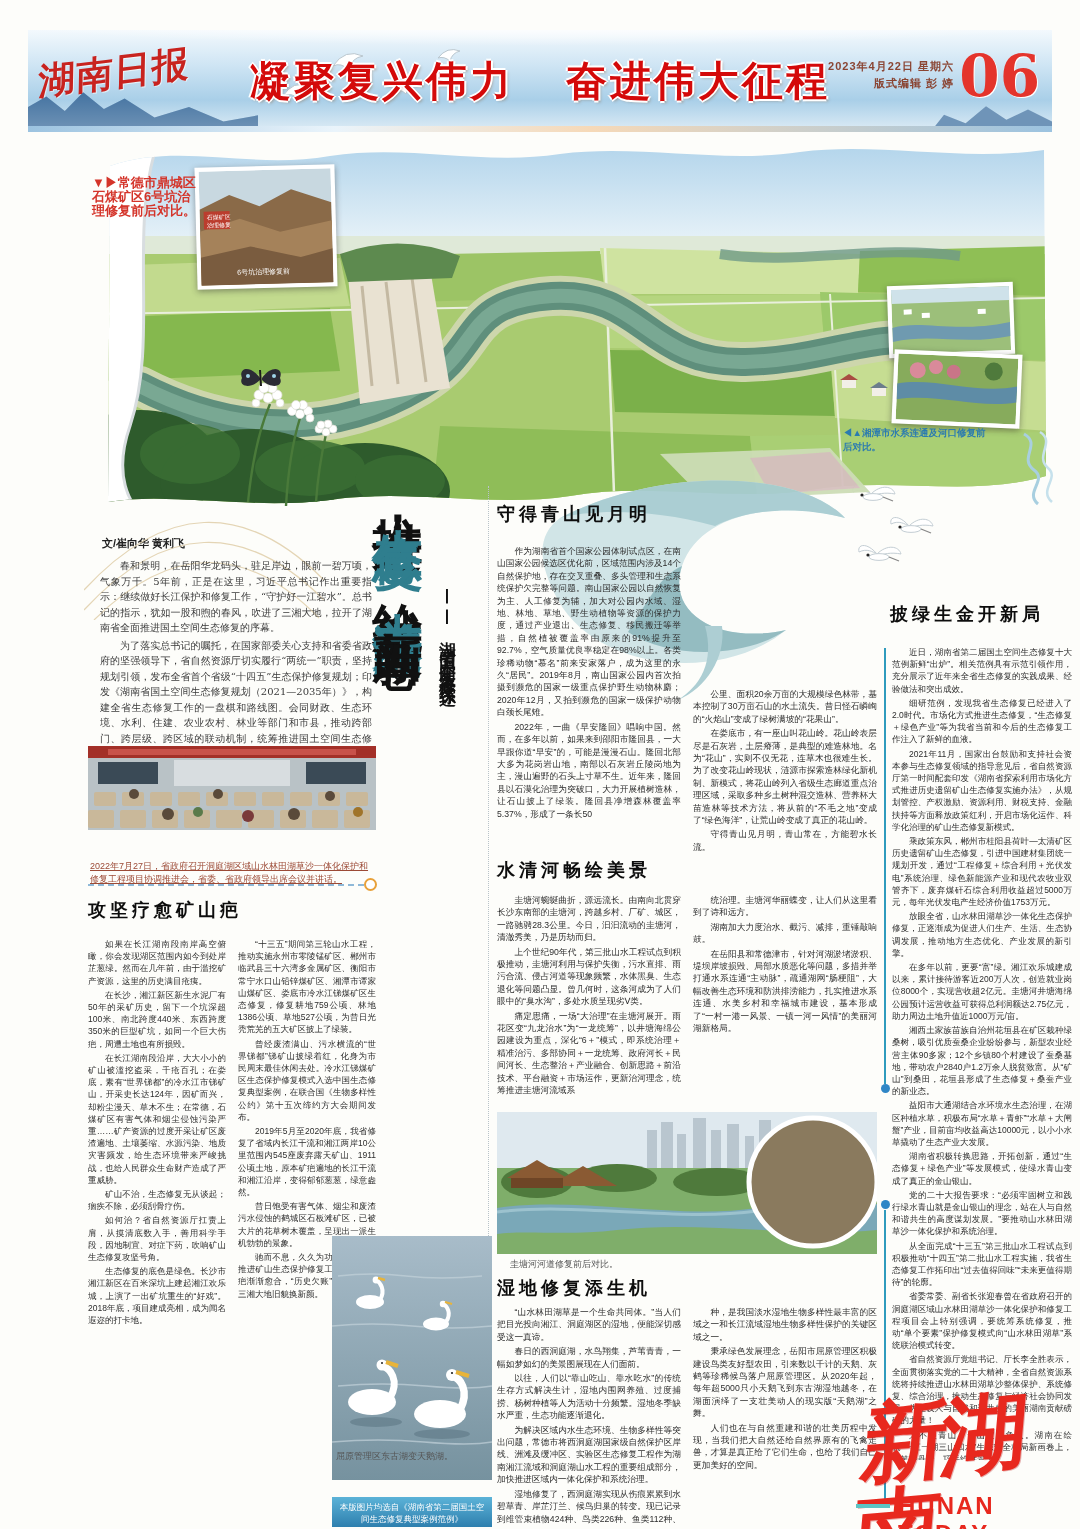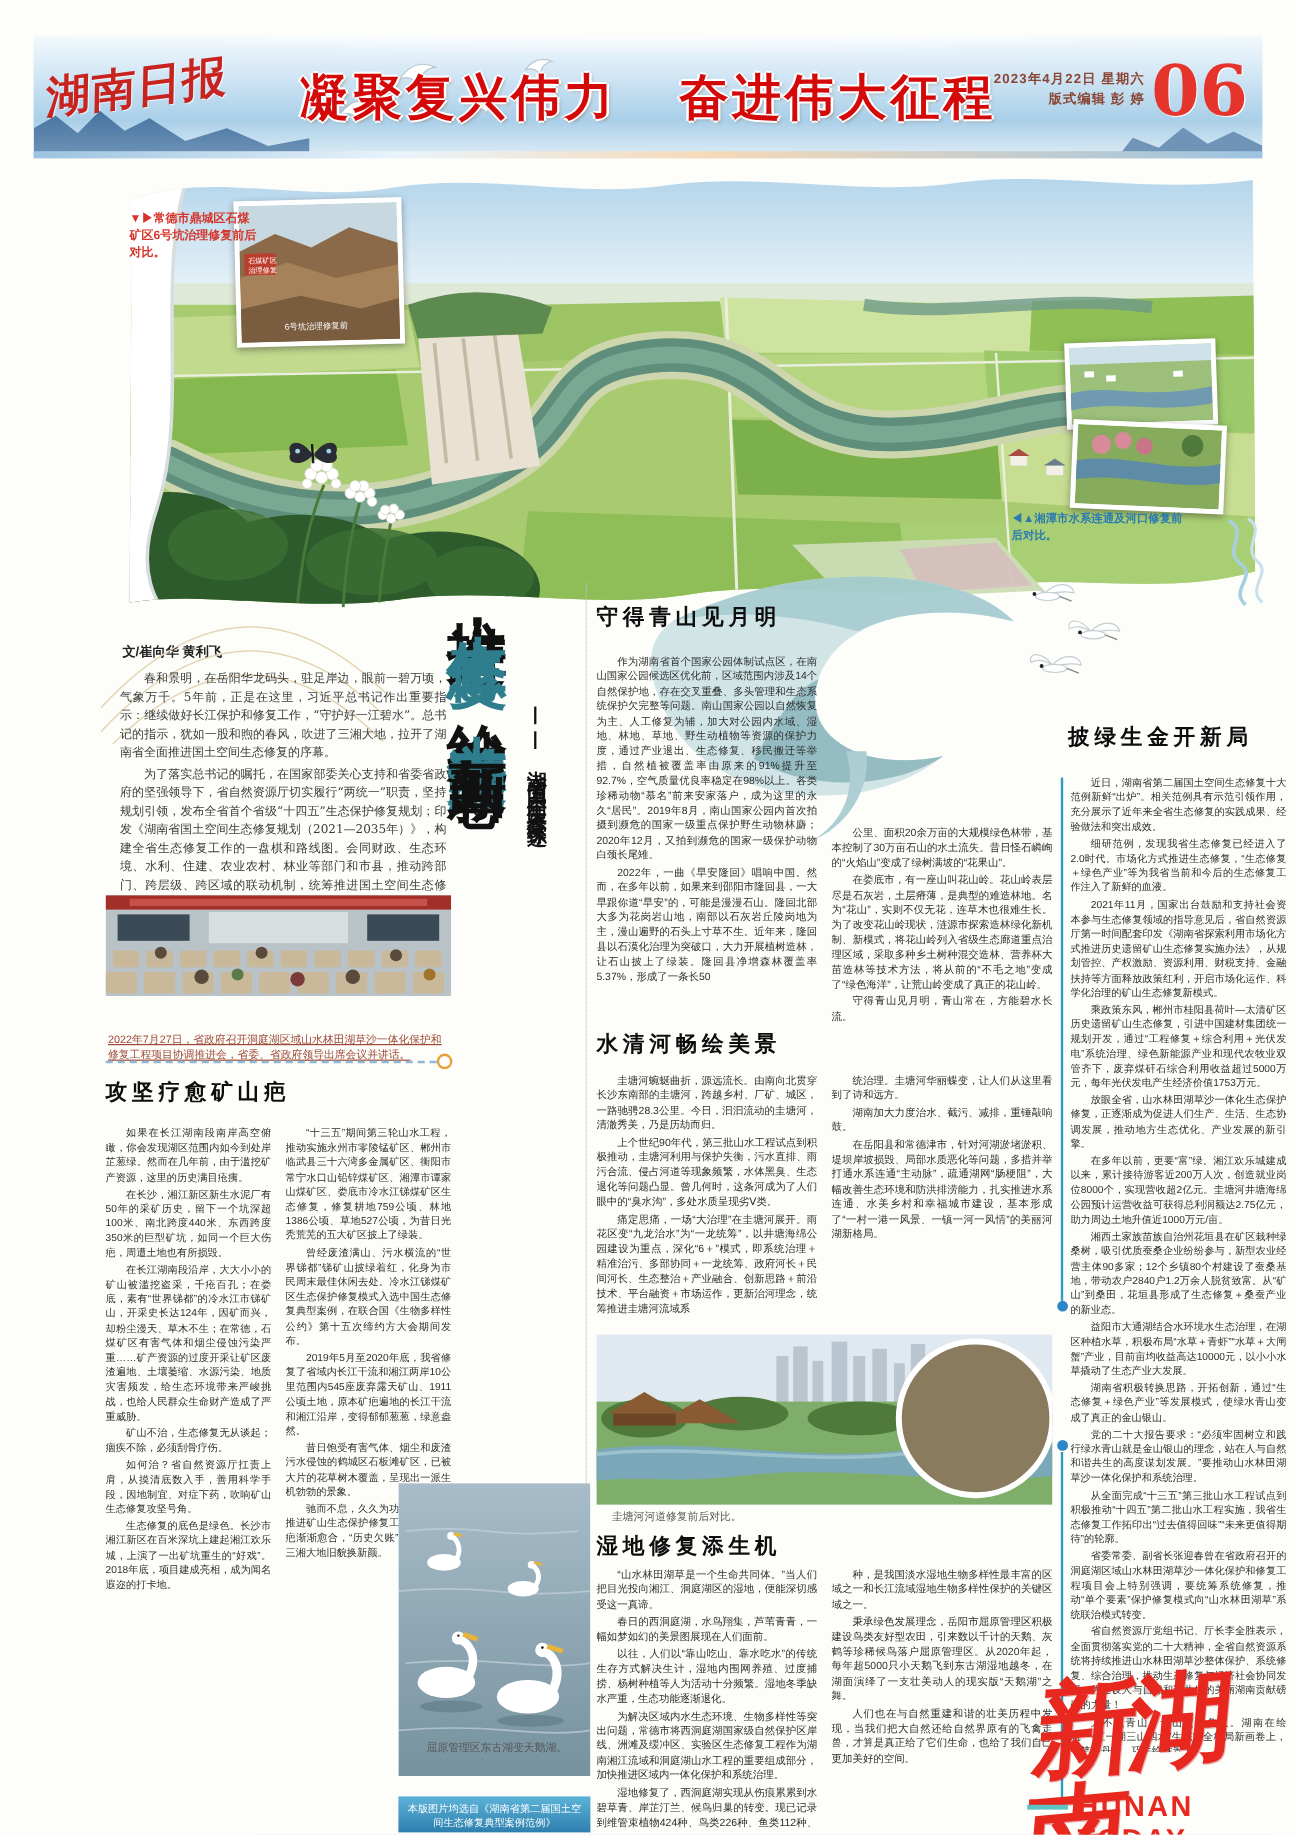--- a/index.html
+++ b/index.html
@@ -12,21 +12,21 @@
   .masthead{position:absolute;left:10px;top:18px;font-family:"DejaVu Serif",serif;font-weight:900;font-size:37px;color:#c8231f;transform:rotate(-7deg) skewX(-8deg);letter-spacing:1px;text-shadow:1px 1px 0 rgba(255,255,255,.6);}
   .slogan{position:absolute;left:0;right:0;top:24px;text-align:center;font-family:"DejaVu Serif",serif;font-weight:900;font-size:41px;color:#d40a0a;letter-spacing:3px;
     text-shadow:-2px 0 0 #fff,2px 0 0 #fff,0 -2px 0 #fff,0 2px 0 #fff,2px 2px 3px rgba(120,60,0,.35);white-space:nowrap;}
   .slogan .gap{display:inline-block;width:52px;}
   .hdr-date{position:absolute;right:98px;top:28px;text-align:right;font-size:11px;line-height:17px;color:#8a4533;font-weight:700;letter-spacing:1px;}
   .hdr-num{position:absolute;right:12px;top:12px;font-family:"DejaVu Serif",serif;font-size:58px;font-weight:700;color:#e4342c;text-shadow:1px 1px 0 #fff;}
   .hdr-mtn{position:absolute;left:0;bottom:0;width:230px;height:42px;background:linear-gradient(180deg,rgba(255,255,255,0),rgba(255,255,255,.25)),#3f6f9e;clip-path:polygon(0 100%,0 45%,8% 20%,16% 55%,24% 10%,33% 50%,42% 25%,55% 70%,70% 45%,85% 80%,100% 65%,100% 100%);}
   .hdr-mtn2{position:absolute;right:0;bottom:0;width:120px;height:34px;background:#6f94b8;clip-path:polygon(0 100%,10% 55%,28% 80%,45% 30%,62% 70%,80% 40%,100% 75%,100% 100%);}
   .hdr-strip{left:28px;top:126px;width:1024px;height:6px;background:linear-gradient(90deg,#9cc3e0,#eaf4fb 30%,#f6d9b8 55%,#9cc3e0);}
   
-  .cap-red{color:#d4342a;font-size:10px;line-height:14px;font-weight:700;margin-left:16px;}
+  .cap-red{color:#d4342a;font-size:13px;line-height:14px;font-weight:700;}
   .cap-blue{color:#2b7bb0;font-size:9.5px;line-height:14px;font-weight:700;}
   .cap-brown{color:#9c4a36;font-size:9px;line-height:13px;}
   .cap-gray{color:#555;font-size:9px;}
   
   .byline{font-size:11px;font-weight:700;color:#222;}
   .intro{font-family:"DejaVu Serif",serif;font-size:10px;line-height:15.5px;color:#3a3a3a;text-align:justify;}
   .intro .para{text-indent:2em;margin:0 0 2px;}
   .colbox{font-size:8.5px;line-height:12.2px;color:#2d2d2d;text-align:justify;overflow:hidden;}
   .colbox .para{text-indent:2em;margin:0 0 2px;}
   .sec-title{font-family:"DejaVu Serif",serif;font-weight:900;font-size:18px;letter-spacing:4px;color:#0d0d0d;text-align:left;white-space:nowrap;}
@@ -464,21 +464,21 @@
             <path d="M42,14 C52,-6 42,-18 34,-20" stroke="#fff" stroke-width="7.5" fill="none"></path>
             <circle cx="34" cy="-21" r="6" fill="#fff"></circle>
             <path d="M38,-24 L51,-20" stroke="#e8b43a" stroke-width="4"></path>
             <circle cx="34" cy="-23" r="1.1" fill="#222"></circle>
           </g>
         <ellipse cx="44" cy="186" rx="26" ry="5" fill="#5d7885" opacity=".6"></ellipse>
         <ellipse cx="110" cy="198" rx="28" ry="5" fill="#5d7885" opacity=".6"></ellipse>
       </g>
     </svg>
   </div>
-  <div class="abs cap-gray" style="left:336px;top:1450px;width:156px;text-align:center;">屈原管理区东古湖变天鹅湖。</div>
+  <div class="abs cap-gray" style="left:336px;top:1450px;width:156px;">屈原管理区东古湖变天鹅湖。</div>
   <div class="abs photo-cap-note" style="left:332px;top:1497px;width:160px;height:30px;">本版图片均选自《湖南省第二届国土空间生态修复典型案例范例》</div>
 
   <div class="abs rule-teal" style="left:884px;top:648px;width:2px;height:436px;"></div>
   <div class="abs bdot" style="left:880.5px;top:1084px;"></div>
   <div class="abs bdot" style="left:880.5px;top:1200px;"></div>
   <div class="abs rule-teal" style="left:884px;top:1210px;width:2px;height:296px;"></div>
 
   <div class="abs sec-title" style="left:890px;top:602px;width:182px;">披绿生金开新局</div>
   <div class="abs colbox" style="left:892px;top:646px;width:180px;height:814px;">
       <p class="para">近日，湖南省第二届国土空间生态修复十大范例新鲜“出炉”。相关范例具有示范引领作用，充分展示了近年来全省生态修复的实践成果、经验做法和突出成效。</p>

